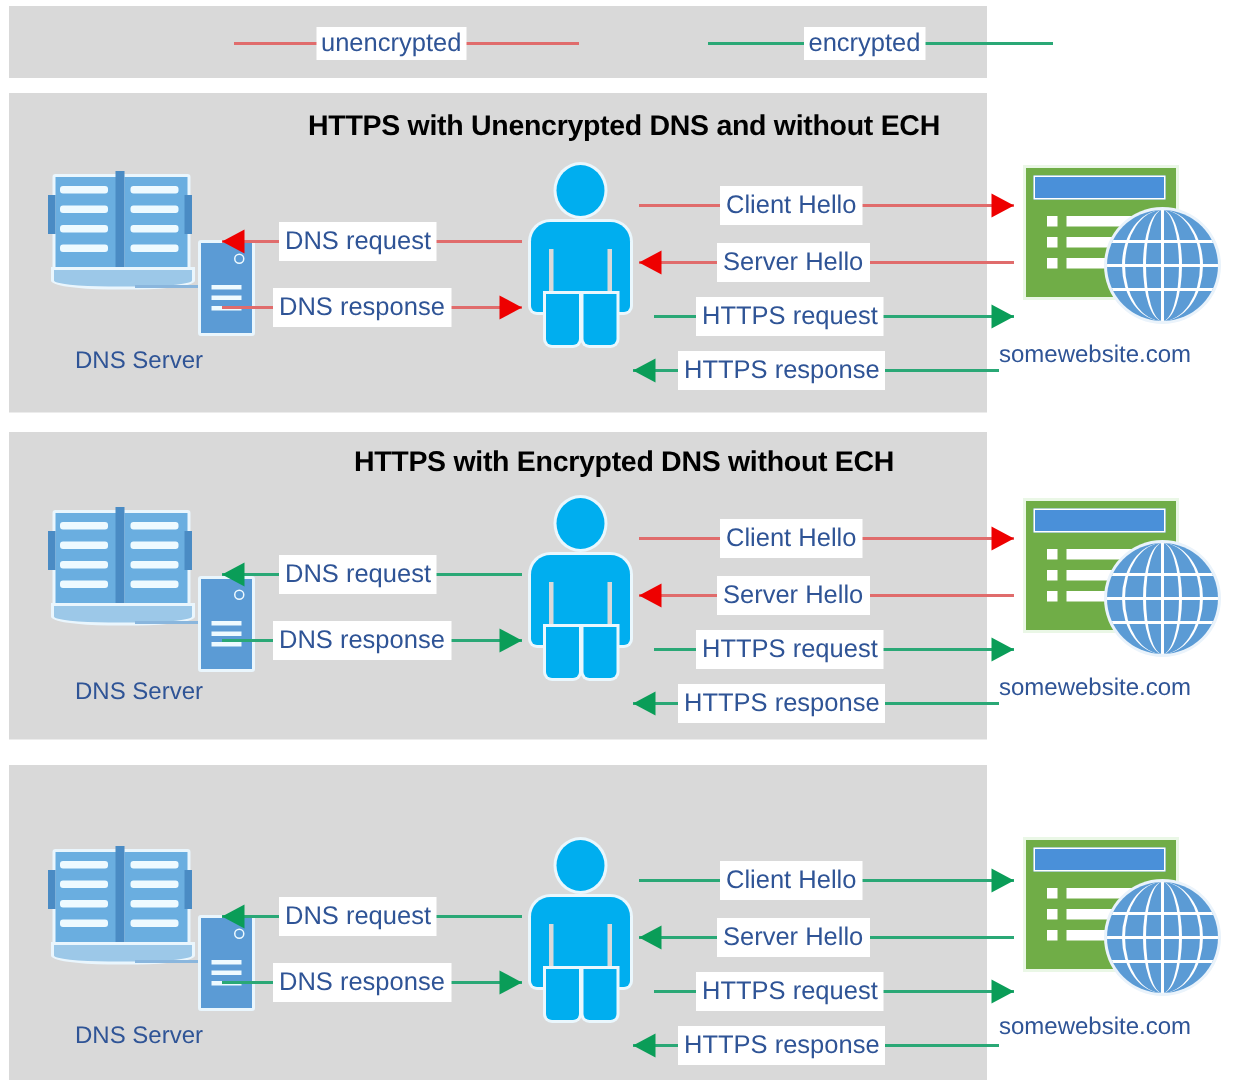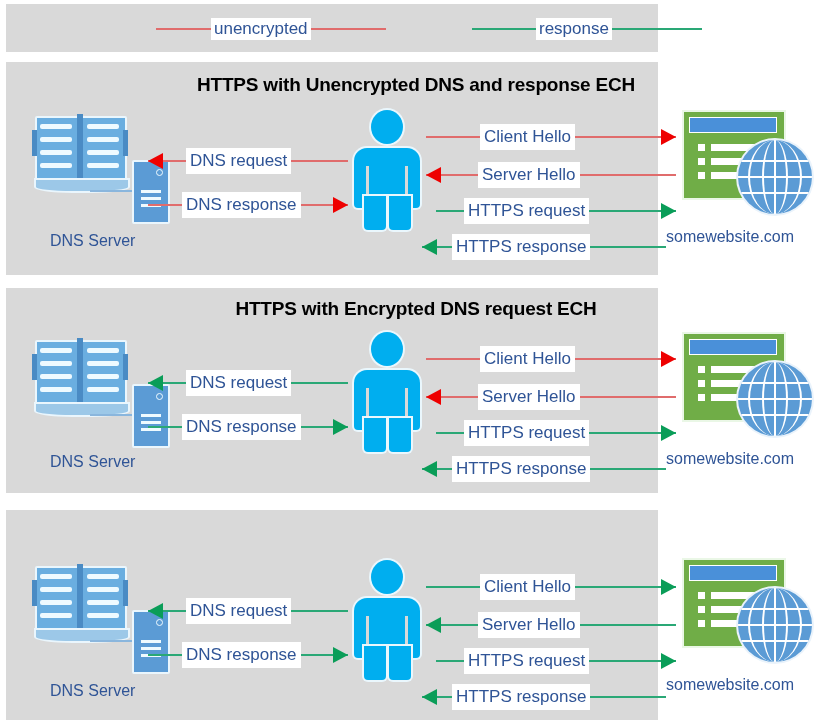--- a/index.html
+++ b/index.html
@@ -98,26 +98,26 @@
 
 <div class="page">
 
   <div class="panel" id="legend-panel">
     <div class="legend-item" id="legend-unencrypted">
       <div class="legend-line line-red"></div>
       <div class="legend-label" style="left:55px;">unencrypted</div>
     </div>
     <div class="legend-item" id="legend-encrypted">
       <div class="legend-line line-green"></div>
-      <div class="legend-label" style="left:64px;">response</div>
+      <div class="legend-label" style="left:64px;">encrypted</div>
     </div>
   </div>
 
   <div class="panel" id="panel-1">
-    <div class="panel-title" style="top:12px;">HTTPS with Unencrypted DNS and response ECH</div>
+    <div class="panel-title" style="top:12px;">HTTPS with Unencrypted DNS and without ECH</div>
 
     <div class="dns-icon" style="left:26px;top:50px;">
       <div class="book">
         <div class="pg pgL"></div>
           <div class="pg pgR"></div>
         <div class="spine"></div>
           <div class="clipL"></div>
           <div class="clipR"></div>
         <div class="ln" style="left:8px;top:12px;width:32px;"></div>
         <div class="ln" style="left:8px;top:25px;width:32px;"></div>
@@ -196,21 +196,21 @@
       <div class="flabel" style="left:28px;">HTTPS request</div>
     </div>
     <div class="flow" style="left:416px;top:172px;width:244px;">
       <div class="track line-green"></div>
       <div class="head left green" style="left:0;"></div>
       <div class="flabel" style="left:30px;">HTTPS response</div>
     </div>
   </div>
 
   <div class="panel" id="panel-2">
-    <div class="panel-title" style="top:10px;">HTTPS with Encrypted DNS request ECH</div>
+    <div class="panel-title" style="top:10px;">HTTPS with Encrypted DNS without ECH</div>
 
     <div class="dns-icon" style="left:26px;top:48px;">
       <div class="book">
         <div class="pg pgL"></div>
           <div class="pg pgR"></div>
         <div class="spine"></div>
           <div class="clipL"></div>
           <div class="clipR"></div>
         <div class="ln" style="left:8px;top:12px;width:32px;"></div>
         <div class="ln" style="left:8px;top:25px;width:32px;"></div>

